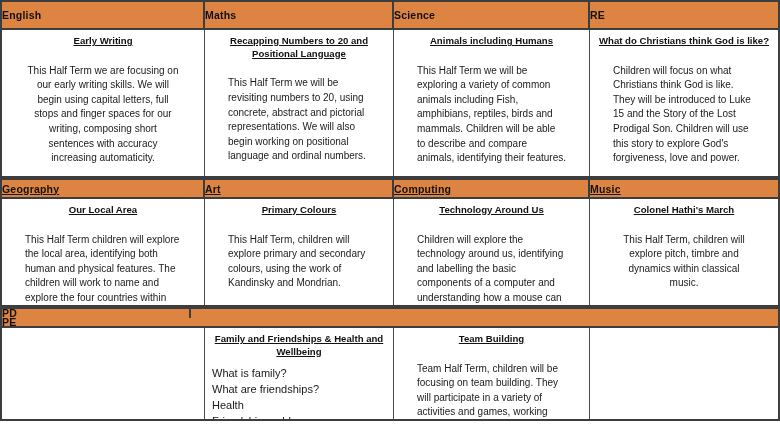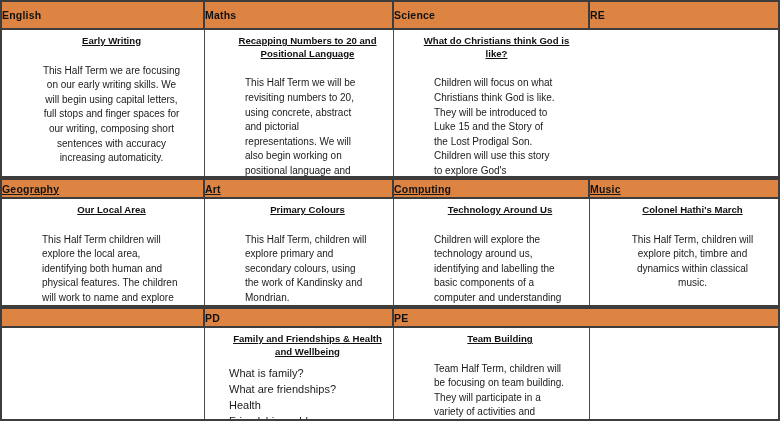--- a/index.html
+++ b/index.html
@@ -56,21 +56,21 @@
     display: flex;
     width: 780px;
     box-sizing: border-box;
     border-left: 2px solid #3d3d3d;
     border-right: 2px solid #3d3d3d;
     border-bottom: 2px solid #3d3d3d;
     background: #ffffff;
   }
   .body-cell {
     box-sizing: border-box;
-    padding: 5px 7px 4px 24px;
+    padding: 5px 7px 4px 7px;
     border-right: 1.6px solid #4a4a4a;
     overflow: hidden;
     background: #ffffff;
   }
   .body-cell:last-child { border-right: none; }
   .body-cell.noline { border-right: none; }
 
   .cell-title {
     font-size: 9.6px;
     font-weight: bold;
@@ -124,20 +124,24 @@
     </div>
     <div class="body-row" style="height:148px;">
       <div class="body-cell" style="width:203px;">
         <div class="cell-title">Early Writing</div>
         <p class="cell-body center">This Half Term we are focusing on our early writing skills. We will begin using capital letters, full stops and finger spaces for our writing, composing short sentences with accuracy increasing automaticity.</p>
       </div>
       <div class="body-cell" style="width:189px;">
         <div class="cell-title">Recapping Numbers to 20 and Positional Language</div>
         <p class="cell-body left">This Half Term we will be revisiting numbers to 20, using concrete, abstract and pictorial representations. We will also begin working on positional language and ordinal numbers.</p>
       </div>
+      <div class="body-cell" style="width:196px;">
+        <div class="cell-title">Animals including Humans</div>
+        <p class="cell-body left">This Half Term we will be exploring a variety of common animals including Fish, amphibians, reptiles, birds and mammals. Children will be able to describe and compare animals, identifying their features.</p>
+      </div>
       <div class="body-cell" style="width:188px;">
         <div class="cell-title">What do Christians think God is like?</div>
         <p class="cell-body left">Children will focus on what Christians think God is like. They will be introduced to Luke 15 and the Story of the Lost Prodigal Son. Children will use this story to explore God's forgiveness, love and power.</p>
       </div>
     </div>
   </div>
 
   <div class="block">
     <div class="hdr-row" style="height:21px;text-decoration:underline;">
       <div class="hdr-cell" style="width:203px;">
@@ -167,21 +171,21 @@
         <p class="cell-body left">Children will explore the technology around us, identifying and labelling the basic components of a computer and understanding how a mouse can be used. Children will also use the keyboard to type and edit text.</p>
       </div>
       <div class="body-cell" style="width:188px;">
         <div class="cell-title">Colonel Hathi's March</div>
         <p class="cell-body center">This Half Term, children will explore pitch, timbre and dynamics within classical music.</p>
       </div>
     </div>
   </div>
 
   <div class="block">
-    <div class="hdr-row" style="height:21px;">
+    <div class="hdr-row" style="height:21px;flex-direction:column;">
       <div class="hdr-cell" style="width:203px;">
         <span></span>
       </div>
       <div class="hdr-cell" style="width:189px;">
         <span>PD</span>
       </div>
       <div class="hdr-cell noline" style="width:196px;">
         <span>PE</span>
       </div>
       <div class="hdr-cell noline" style="width:188px;">

